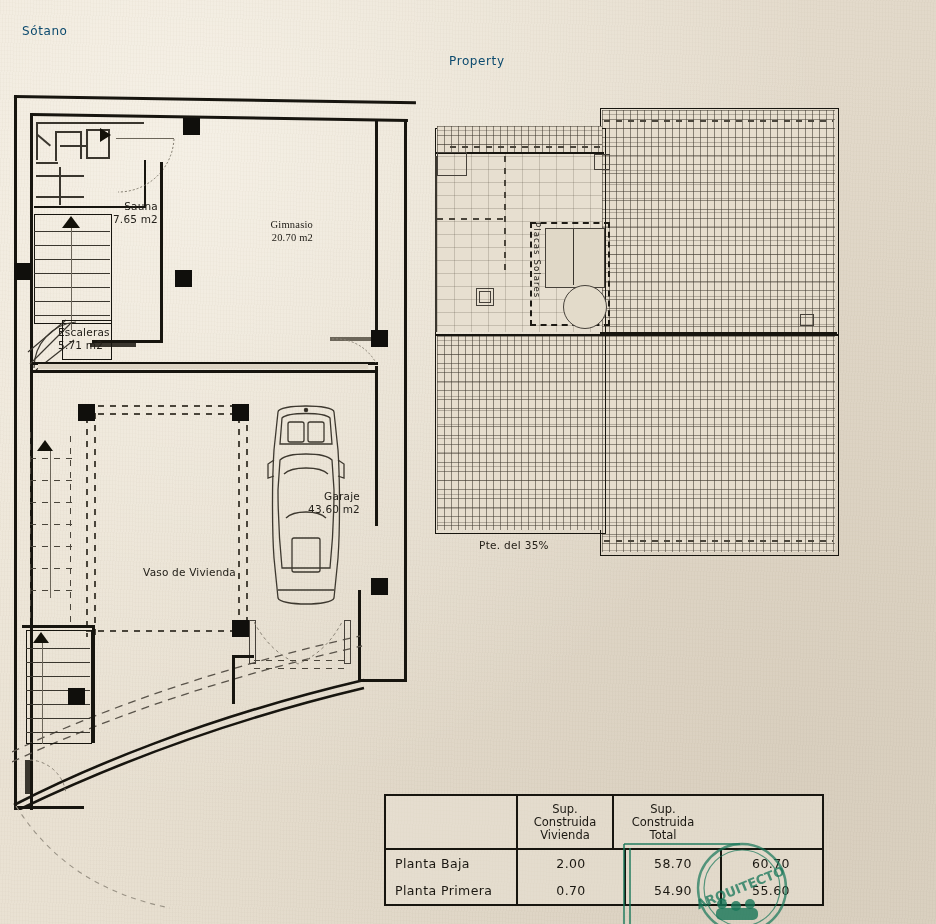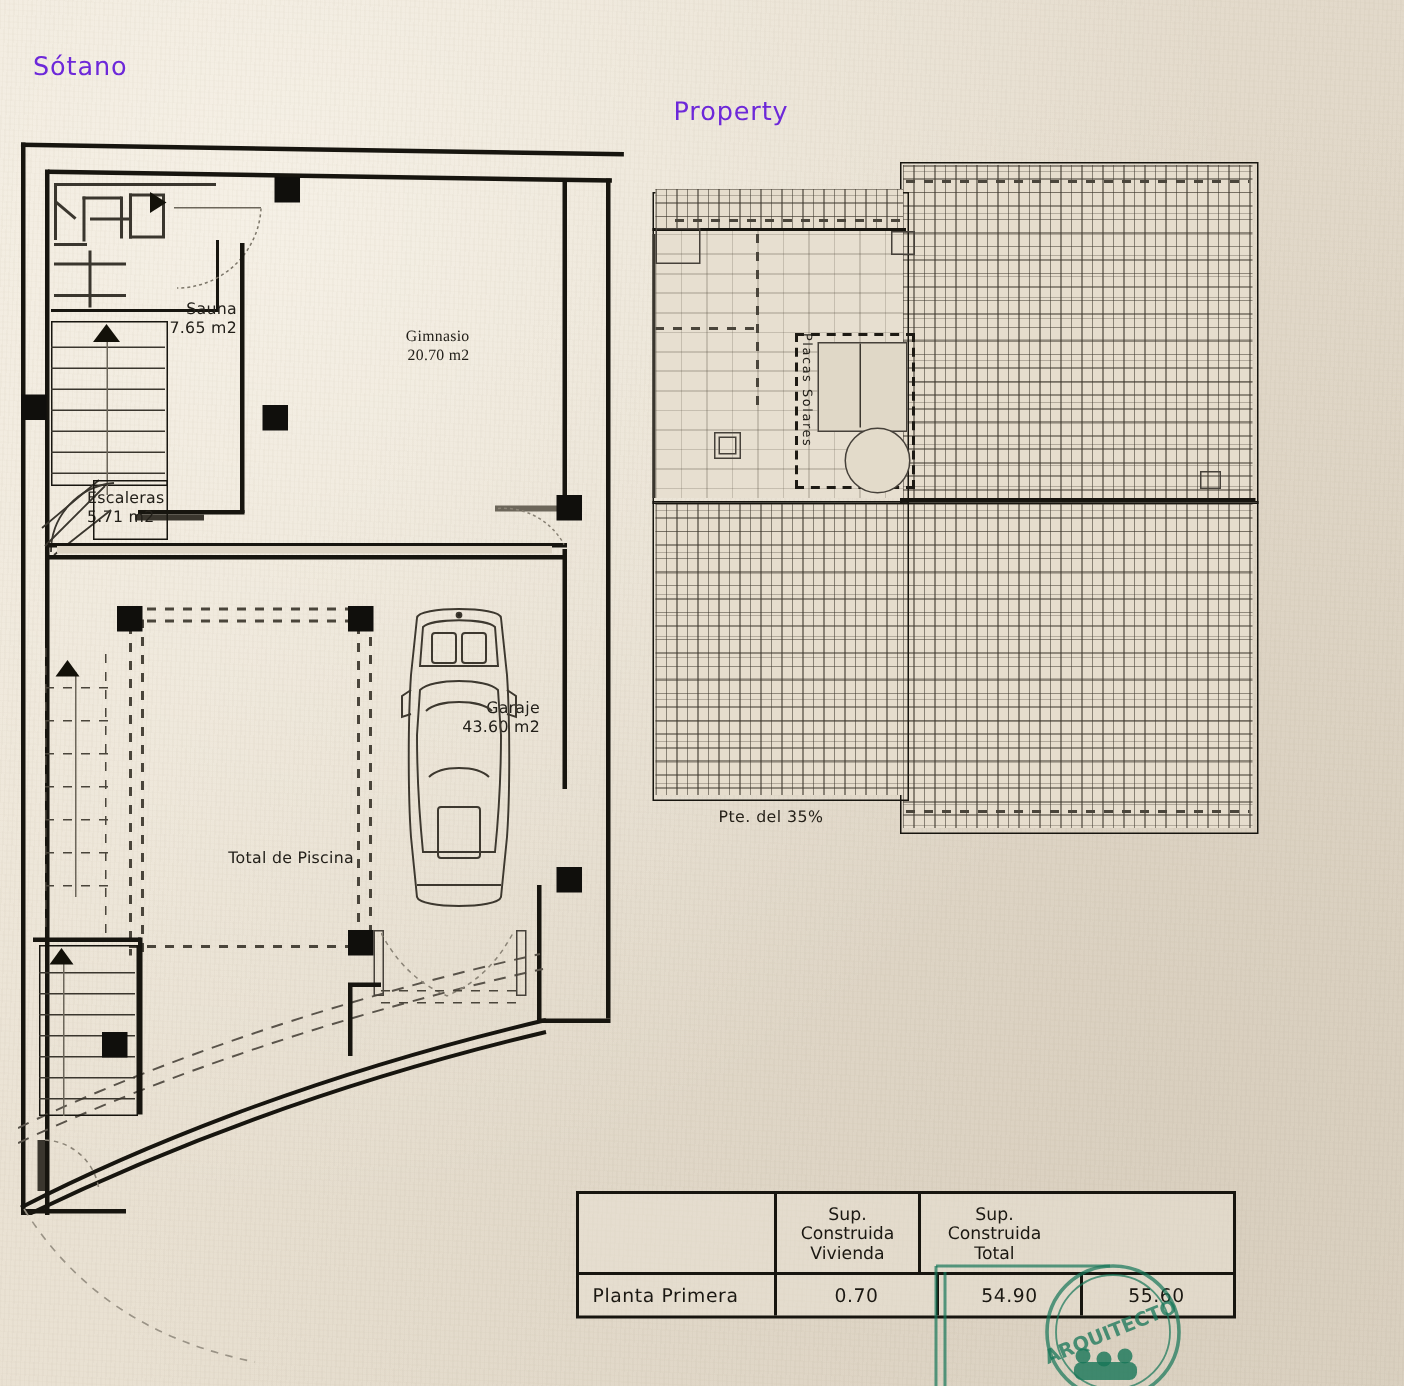--- a/index.html
+++ b/index.html
@@ -32,22 +32,22 @@
   .dashv{position:absolute;background:
       repeating-linear-gradient(to bottom,#4a453b 0 6px, rgba(0,0,0,0) 6px 12px);}
   .dashh{position:absolute;background:
       repeating-linear-gradient(to right,#4a453b 0 6px, rgba(0,0,0,0) 6px 12px);}
   .pillar{position:absolute;background:#100f0c;}
   .outline{position:absolute;border:1.6px solid #17150f;}
   .outline-thin{position:absolute;border:1px solid #46413a;}
 
   
   .plan-title{
-    position:absolute;color:#6d28d9;font-size:17px;letter-spacing:.6px;
-    font-family:"DejaVu Sans", sans-serif;white-space:nowrap;margin-top:11px;
+    position:absolute;color:#0c4a6e;font-size:12px;letter-spacing:.6px;
+    font-family:"DejaVu Sans", sans-serif;white-space:nowrap;
   }
   .room-lbl{
     position:absolute;color:#23201a;font-size:10.5px;line-height:12.5px;
     font-family:"DejaVu Sans", sans-serif;text-align:right;white-space:pre-line;
     letter-spacing:.2px;
   }
   .note{
     position:absolute;color:#262119;font-size:10.5px;
     font-family:"DejaVu Sans", sans-serif;white-space:nowrap;letter-spacing:.3px;
   }
@@ -208,39 +208,39 @@
 
     <div>
       <div class="dashh" style="left:86px;top:405px;width:160px;height:1.6px;"></div>
       <div class="dashh" style="left:86px;top:413px;width:158px;height:1.6px;"></div>
       <div class="dashv" style="left:86px;top:405px;width:1.6px;height:232px;"></div>
       <div class="dashv" style="left:94px;top:413px;width:1.6px;height:222px;"></div>
       <div class="dashv" style="left:238px;top:405px;width:1.6px;height:228px;"></div>
       <div class="dashv" style="left:246px;top:413px;width:1.6px;height:218px;"></div>
       <div class="dashh" style="left:86px;top:630px;width:160px;height:1.6px;"></div>
     </div>
-    <div class="room-lbl" style="left:96px;top:566px;width:140px;">Total de Piscina</div>
+    <div class="room-lbl" style="left:96px;top:566px;width:140px;">Vaso de Vivienda</div>
 
     <div>
       <div class="dashv" style="left:30px;top:432px;width:1.4px;height:190px;"></div>
       <div class="dashv" style="left:70px;top:436px;width:1.4px;height:186px;"></div>
       <div class="dashh" style="left:30px;top:458px;width:42px;height:1.4px;"></div>
       <div class="dashh" style="left:30px;top:480px;width:42px;height:1.4px;"></div>
       <div class="dashh" style="left:30px;top:502px;width:42px;height:1.4px;"></div>
       <div class="dashh" style="left:30px;top:524px;width:42px;height:1.4px;"></div>
       <div class="dashh" style="left:30px;top:546px;width:42px;height:1.4px;"></div>
       <div class="dashh" style="left:30px;top:568px;width:42px;height:1.4px;"></div>
       <div class="dashh" style="left:30px;top:590px;width:42px;height:1.4px;"></div>
       <div class="hair" style="left:50px;top:448px;width:1px;height:150px;"></div>
       <div style="position:absolute;left:37px;top:440px;width:0;height:0;
                   border-left:8px solid transparent;border-right:8px solid transparent;
                   border-bottom:11px solid #131109;"></div>
     </div>
 
-    <div class="room-lbl" style="left:250px;top:466px;width:110px;"><span>Garaje</span><br><span>43.60 m2</span></div>
+    <div class="room-lbl" style="left:250px;top:490px;width:110px;"><span>Garaje</span><br><span>43.60 m2</span></div>
 
     <svg class="car" style="left:258px;top:398px;" width="96" height="215">
       <g fill="none" stroke="#3d382f" stroke-width="1.3">
         <path d="M20 14 C20 6 76 6 76 14 L80 52 C82 82 82 132 80 160 L76 200 C74 208 22 208 20 200 L16 160 C14 132 14 82 16 52 Z"></path>
         <path d="M24 20 C30 14 66 14 72 20 L74 46 L22 46 Z"></path>
         <rect x="30" y="24" width="16" height="20" rx="2"></rect>
         <rect x="50" y="24" width="16" height="20" rx="2"></rect>
         <path d="M22 62 C30 54 66 54 74 62 L76 92 C76 120 74 150 72 170 L24 170 C22 150 20 120 20 92 Z"></path>
         <path d="M26 76 C34 68 62 68 70 76"></path>
         <path d="M28 120 C36 112 60 112 68 120"></path>
@@ -370,20 +370,26 @@
 
   <div id="tbl" style="left:384px;top:794px;width:436px;">
     <div class="trow hrow">
       <div class="c c0"></div>
       <div class="c c2">Sup.
 Construida
 Vivienda</div>
       <div class="c c3">Sup.
 Construida
 Total</div>
+    </div>
+    <div class="trow drow">
+      <div class="c c0">Planta  Baja</div>
+      <div class="c c1">2.00</div>
+      <div class="c c2">58.70</div>
+      <div class="c c3">60.70</div>
     </div>
     <div class="trow drow">
       <div class="c c0">Planta  Primera</div>
       <div class="c c1">0.70</div>
       <div class="c c2">54.90</div>
       <div class="c c3">55.60</div>
     </div>
   </div>
 
   <div id="stamp" style="left:620px;top:838px;width:210px;height:86px;">

